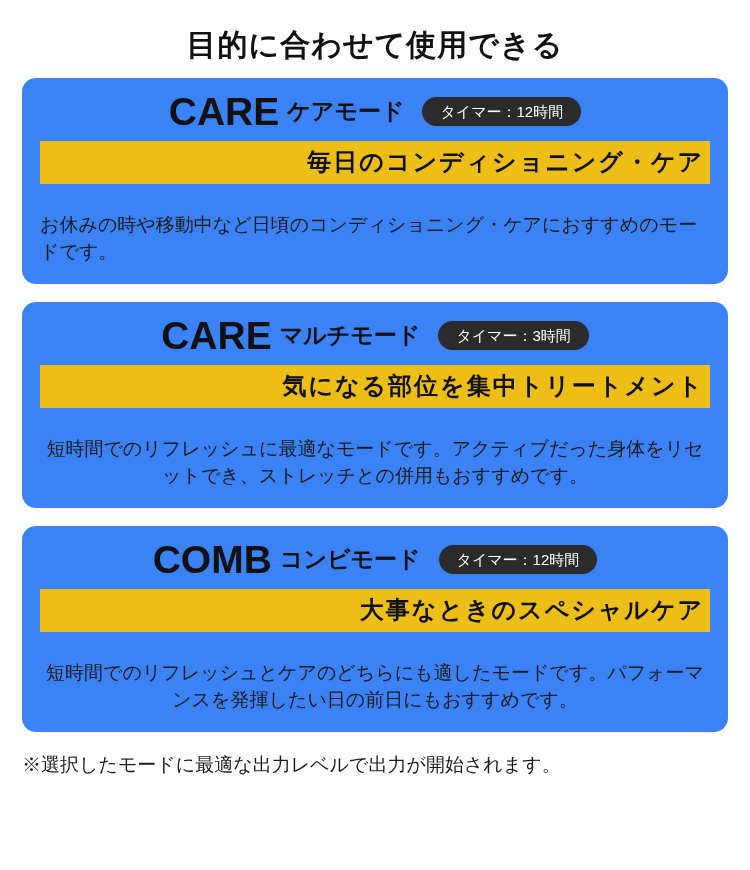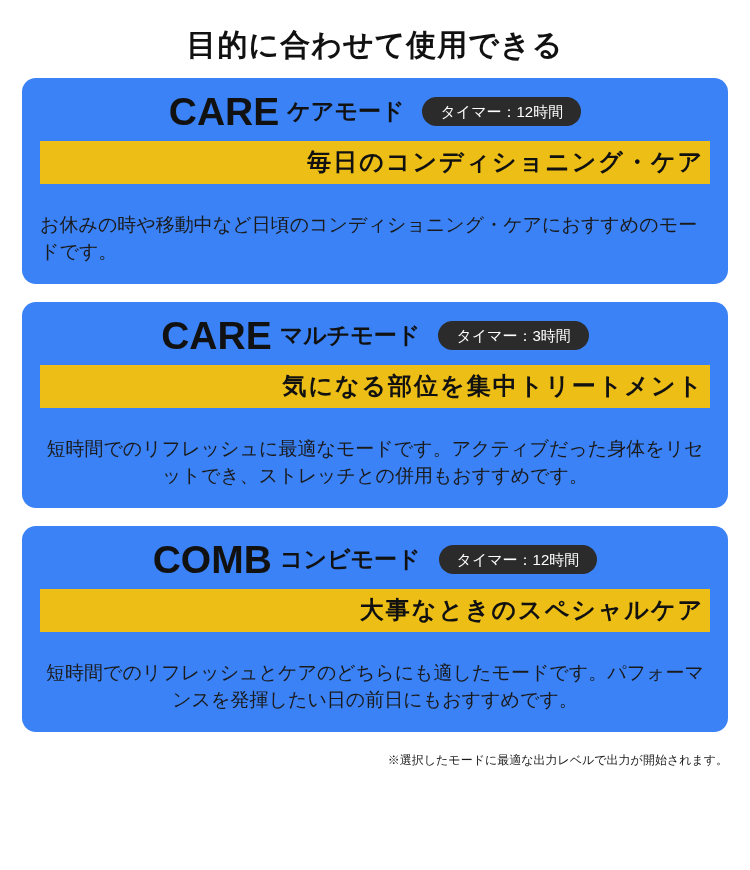--- a/index.html
+++ b/index.html
@@ -92,22 +92,22 @@
   .desc {
     font-size: 19px;
     line-height: 1.45;
     text-align: center;
     color: #1a1a1a;
   }
   .desc.left {
     text-align: left;
   }
   .footnote {
-    text-align: right;
-    font-size: 12px;
+    text-align: left;
+    font-size: 19px;
     color: #1a1a1a;
     margin-top: 2px;
   }
   .spacer { flex: 1 1 auto; }
 </style>
 </head>
 <body>
 
 <div class="page">
 

